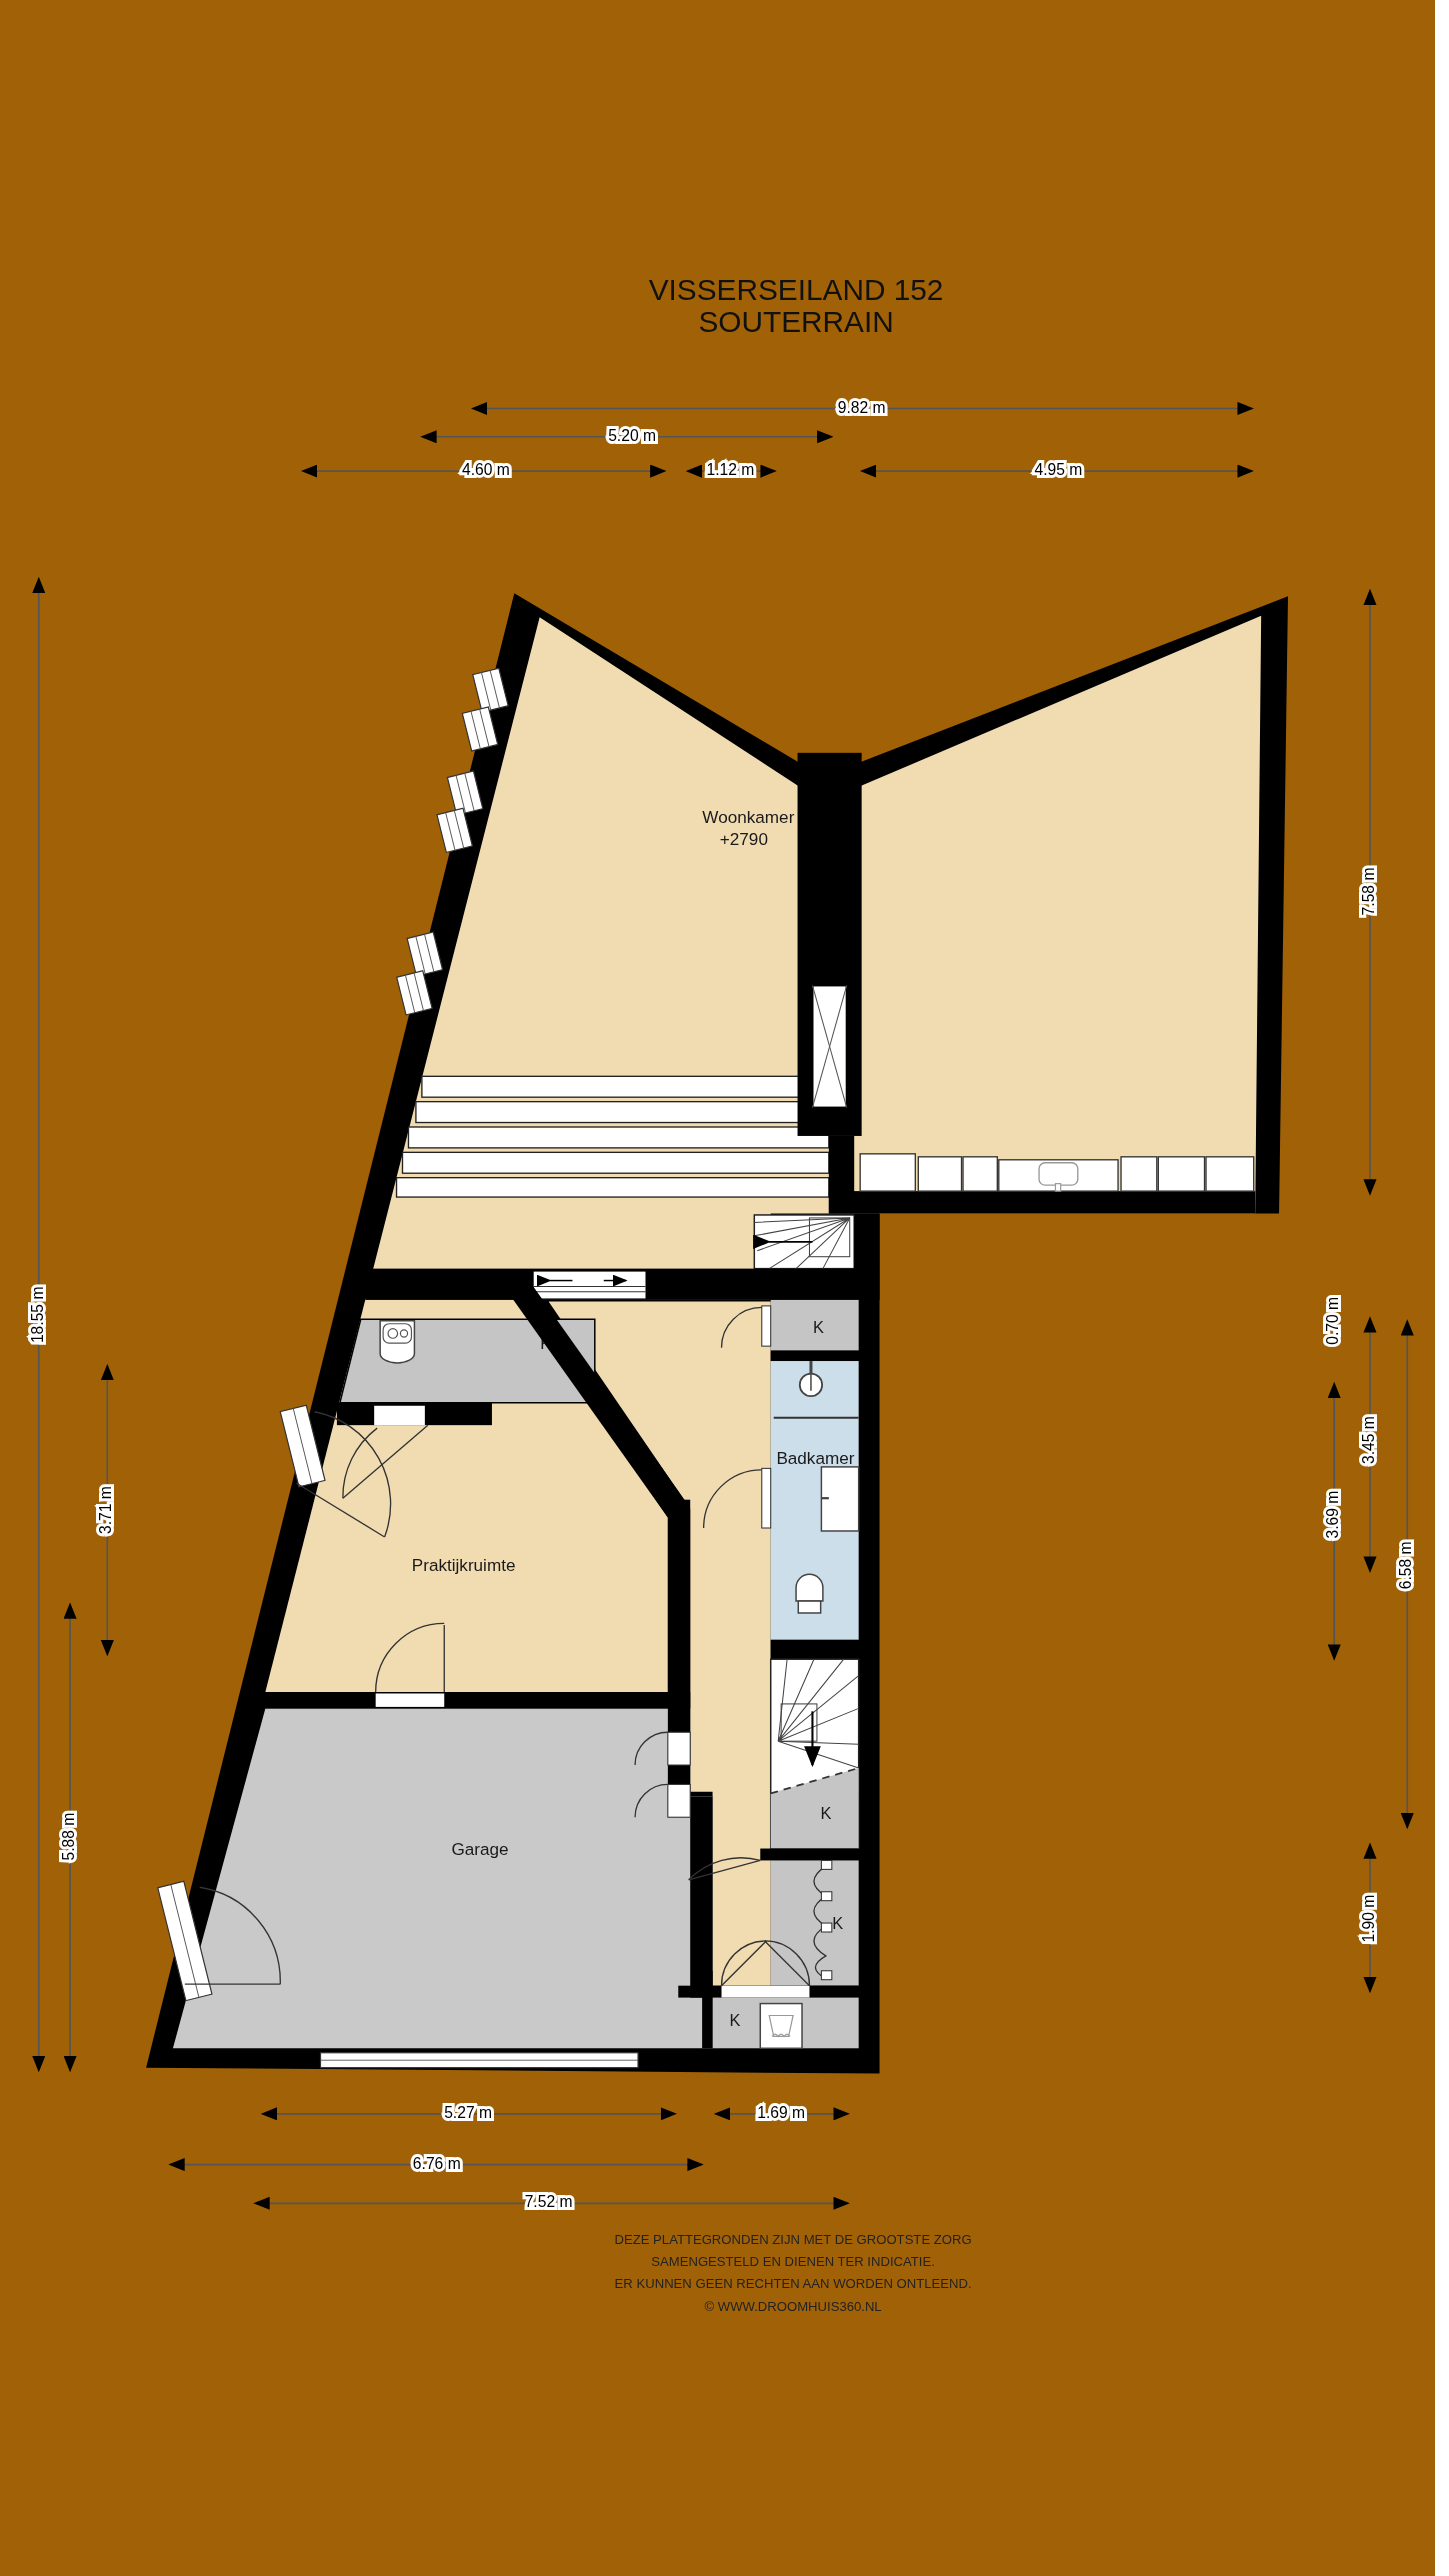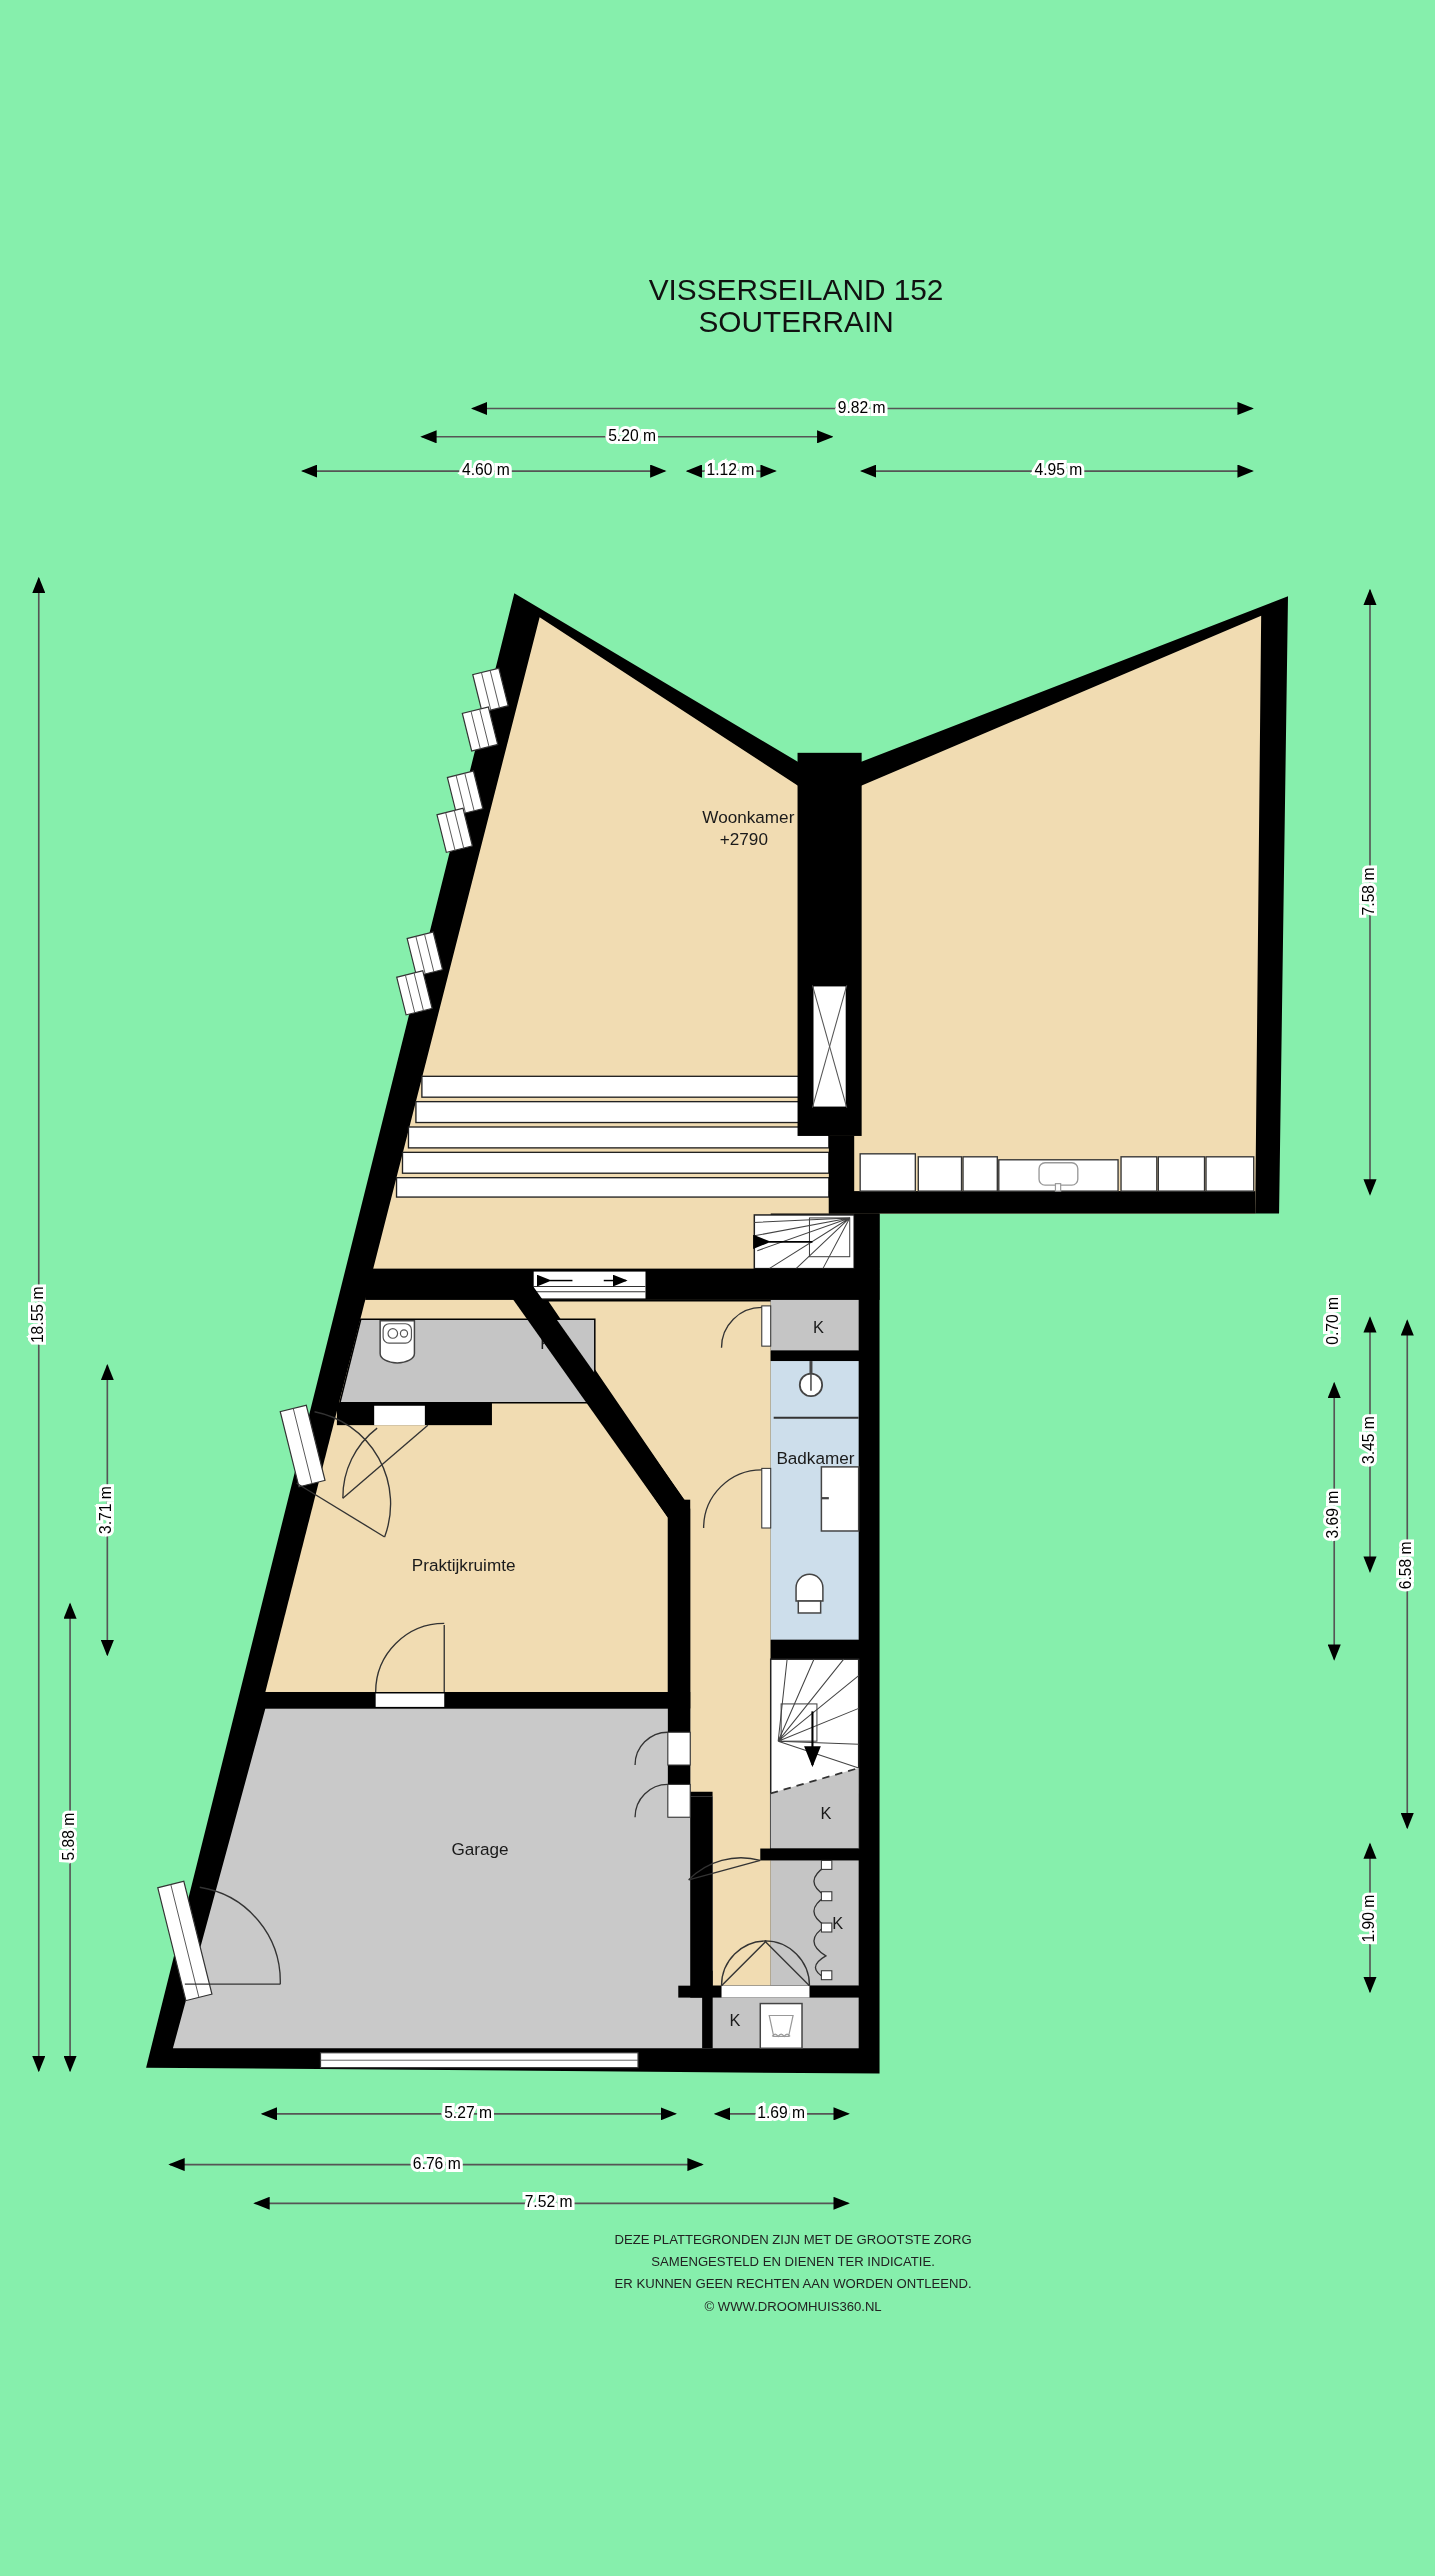--- a/index.html
+++ b/index.html
@@ -1,16 +1,16 @@
 <!DOCTYPE html>
 <html style="font-size:12px"><head>
 <meta charset="utf-8">
 <style>
   html,body{margin:0;padding:0;background:#ffffff;}
-  .page{width:1435px;height:2576px;background:#86efac;position:relative;}
+  .page{width:1435px;height:2576px;background:#a16207;position:relative;}
   svg{display:block;}
   text{font-family:"Liberation Sans","DejaVu Sans",sans-serif;}
   .title-text{font-size:20px;fill:#111;text-anchor:middle;}
   .dim-line{stroke:#555;stroke-width:1.1;}
   .dim-text{font-size:10.5px;fill:#000;text-anchor:middle;dominant-baseline:middle;
             stroke:#fff;stroke-width:4px;paint-order:stroke;}
   .room-label{font-size:11.5px;fill:#1a1a1a;text-anchor:middle;dominant-baseline:middle;}
   .k-label{font-size:11px;fill:#1a1a1a;text-anchor:middle;dominant-baseline:middle;}
   .footer-text{font-size:8.8px;fill:#222;text-anchor:middle;}
   .wall{fill:#000;}

